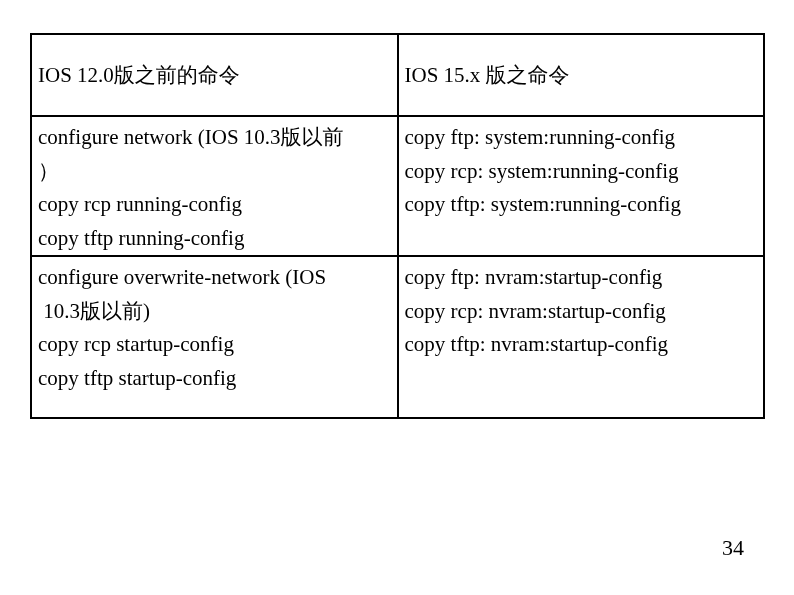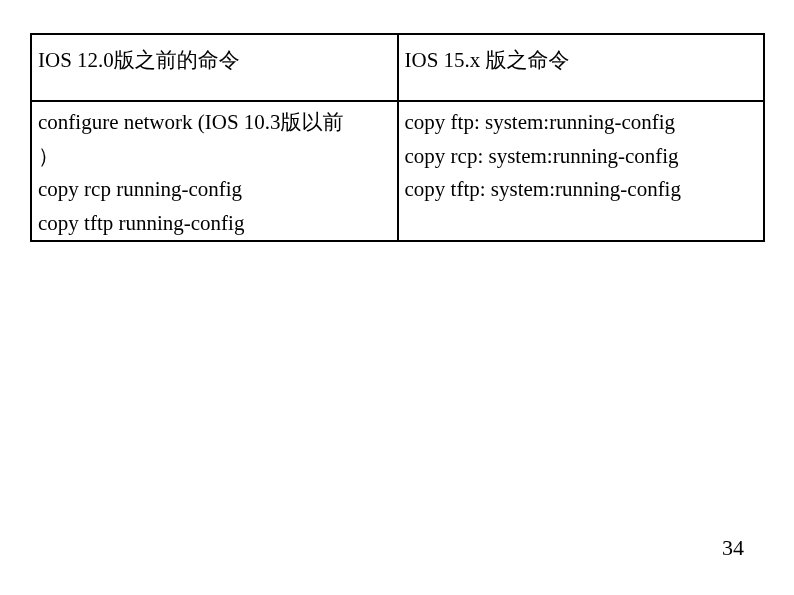--- a/index.html
+++ b/index.html
@@ -28,21 +28,21 @@
     border: 2px solid #000000;
     vertical-align: top;
     padding: 4px 6px 0 6px;
     font-size: 21px;
     line-height: 33.5px;
     white-space: pre-wrap;
     overflow-wrap: break-word;
   }
   .row-header td {
     height: 56px;
-    padding-top: 9px;
+    padding-top: 24px;
   }
   .row-body-1 td { height: 127px; }
   .row-body-2 td { height: 156px; }
   .row-body-3 td { height: 96px; }
   .page-number {
     position: absolute;
     top: 535px;
     right: 50px;
     font-size: 22px;
     line-height: 26px;
@@ -66,18 +66,27 @@
       </tr>
       <tr class="row-body-1">
         <td>configure network (IOS 10.3版以前
 ）
 copy rcp running-config
 copy tftp running-config</td>
         <td>copy ftp: system:running-config
 copy rcp: system:running-config
 copy tftp: system:running-config</td>
       </tr>
+      <tr class="row-body-2">
+        <td>configure overwrite-network (IOS
+ 10.3版以前)
+copy rcp startup-config
+copy tftp startup-config</td>
+        <td>copy ftp: nvram:startup-config
+copy rcp: nvram:startup-config
+copy tftp: nvram:startup-config</td>
+      </tr>
     </tbody>
   </table>
 
   <div class="page-number">34</div>
 
 </div>
 
 </body></html>

